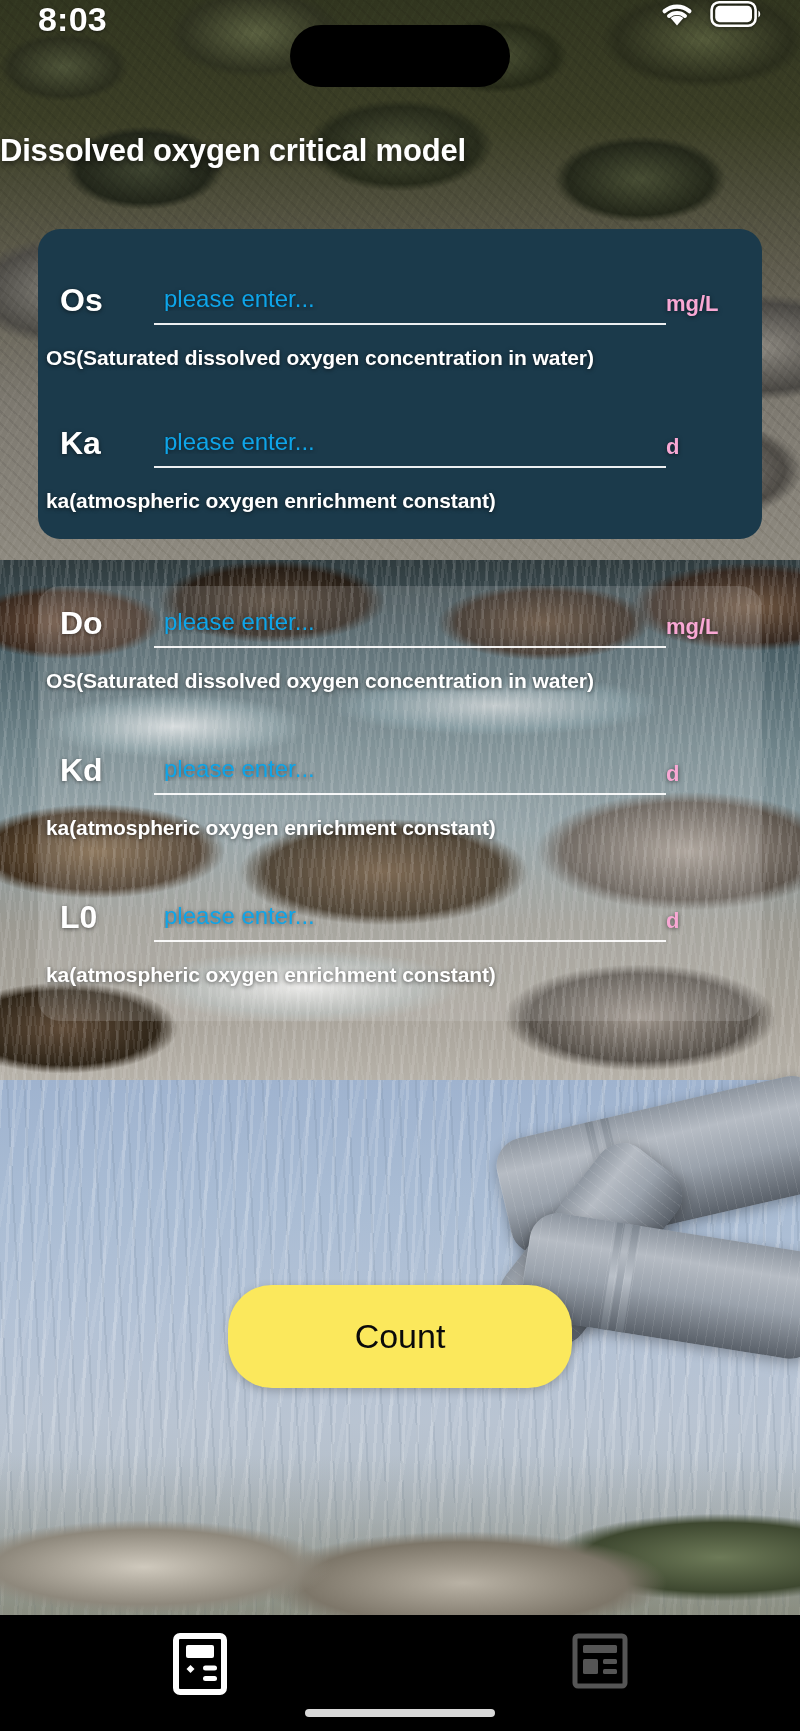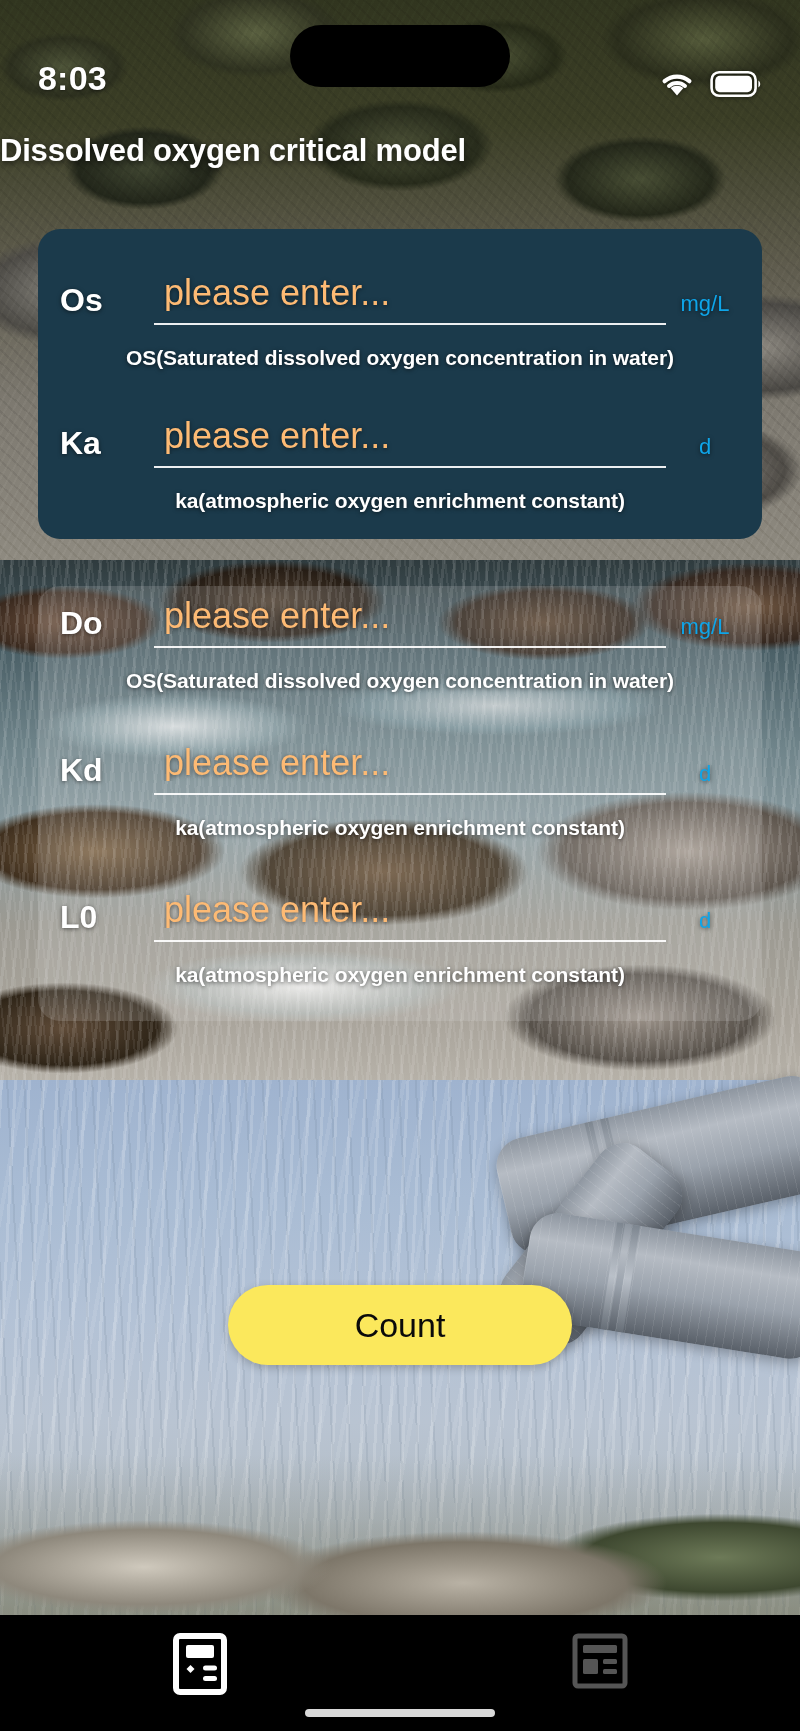--- a/index.html
+++ b/index.html
@@ -118,21 +118,21 @@
   .pipe-c { width:210px; height:96px; right:104px; top:1196px; transform:rotate(-52deg); }
   .pipe-ring {
     position:absolute; width:8px; top:0; bottom:0;
     background:linear-gradient(180deg,#77808a,#c2c8d0,#6b737c);
     opacity:.75;
   }
 
   
   .statusbar {
     position:absolute; top:0; left:0; right:0; height:98px;
-    display:flex; align-items:flex-end; justify-content:space-between;
+    display:flex; align-items:flex-start; justify-content:space-between;
     padding:0 38px; z-index:20;
   }
   .clock {
     color:#fff; font-size:34px; font-weight:600; letter-spacing:.2px;
     text-shadow:0 1px 3px rgba(0,0,0,.5);
   }
   .island {
     position:absolute; left:50%; top:25px; transform:translateX(-50%);
     width:220px; height:62px; background:#000; border-radius:34px; z-index:21;
   }
@@ -167,41 +167,41 @@
     text-shadow:0 1px 4px rgba(0,0,0,.55);
     margin-top:7px;
   }
   .field-input {
     flex:1 1 auto;
     border-bottom:2px solid rgba(255,255,255,.92);
     padding:0 6px 12px 10px;
     min-width:0;
   }
   .field-placeholder {
-    color:#fdba74; font-size:36px; font-weight:400; line-height:1;
+    color:#0ea5e9; font-size:24px; font-weight:400; line-height:1;
     text-shadow:0 1px 4px rgba(0,0,0,.5);
     white-space:nowrap; overflow:hidden;
   }
   .field-unit {
-    width:78px; flex:0 0 78px; text-align:center;
-    color:#0ea5e9; font-size:22px; font-weight:normal; padding-bottom:8px;
+    width:78px; flex:0 0 78px; text-align:left;
+    color:#f9a8d4; font-size:22px; font-weight:bold; padding-bottom:8px;
     text-shadow:0 1px 4px rgba(0,0,0,.55);
   }
   .field-hint {
-    margin-top:21px; text-align:center;
+    margin-top:21px; 
     color:#fff; font-size:21px; font-weight:bold; letter-spacing:-.1px;
     text-shadow:0 1px 4px rgba(0,0,0,.6);
   }
   .field + .field { margin-top:48px; }
   .card-ghost .field + .field { margin-top:52px; }
 
   
   .count-button {
     position:absolute; left:50%; transform:translateX(-50%);
-    top:1285px; width:344px; height:80px;
+    top:1285px; width:344px; height:103px;
     background:#fbe85c; border:none; border-radius:44px;
     color:#0a0a0a; font-size:34px; font-family:"Liberation Sans", sans-serif;
     cursor:pointer; z-index:14;
     display:flex; align-items:center; justify-content:center;
     box-shadow:0 3px 10px rgba(0,0,0,.22);
   }
 
   
   .tabbar {
     position:absolute; left:0; right:0; bottom:0; height:116px;

